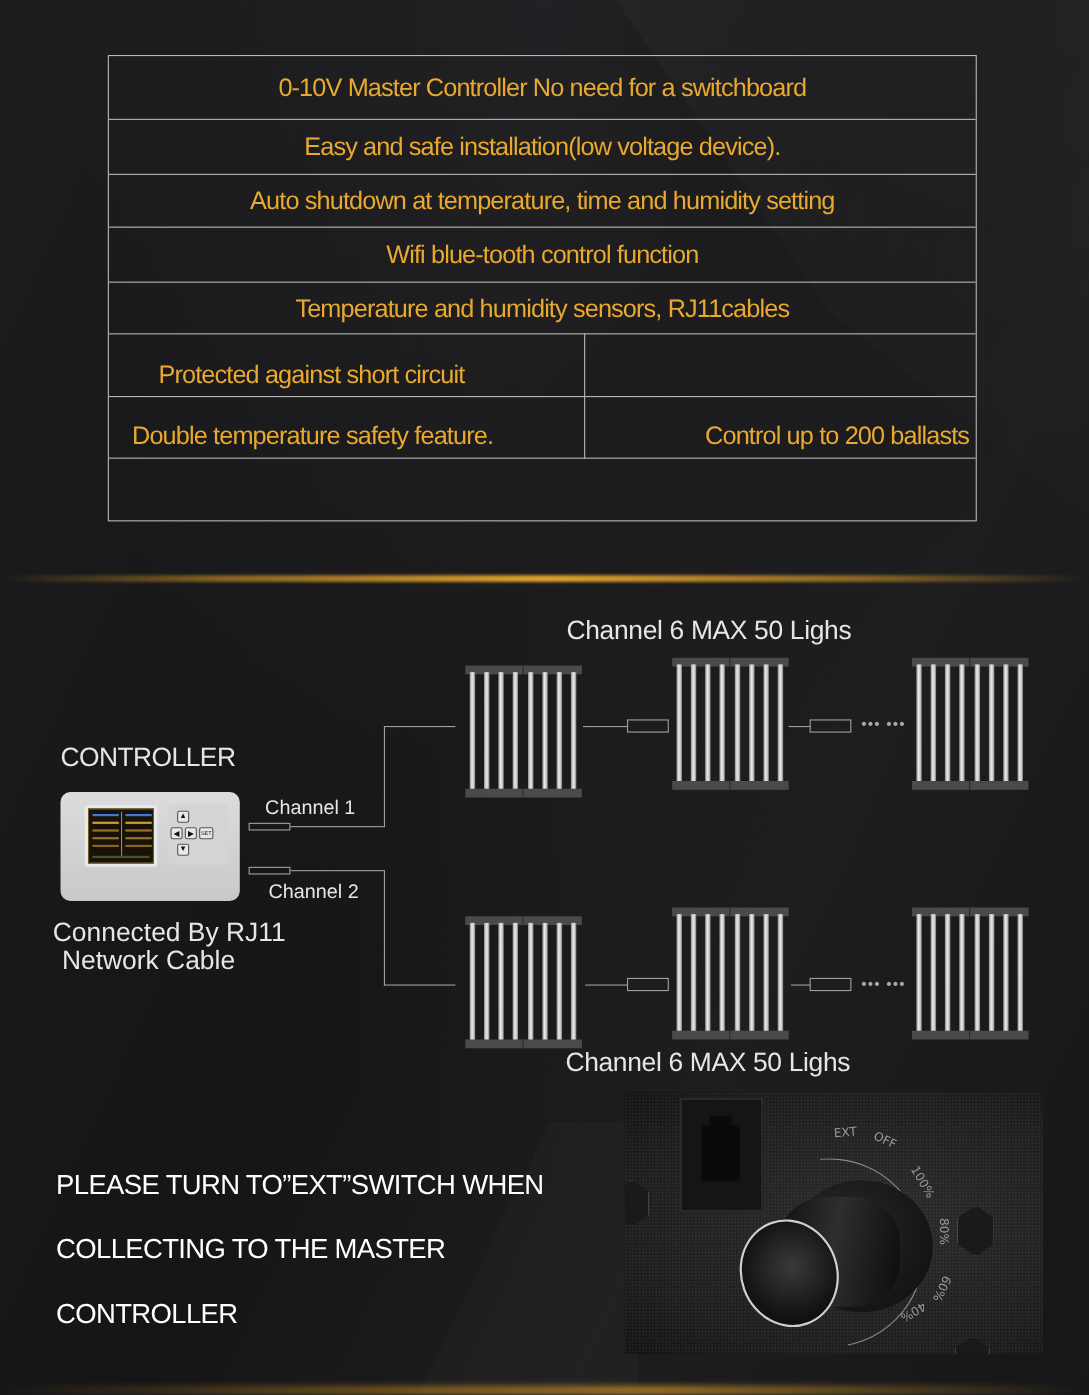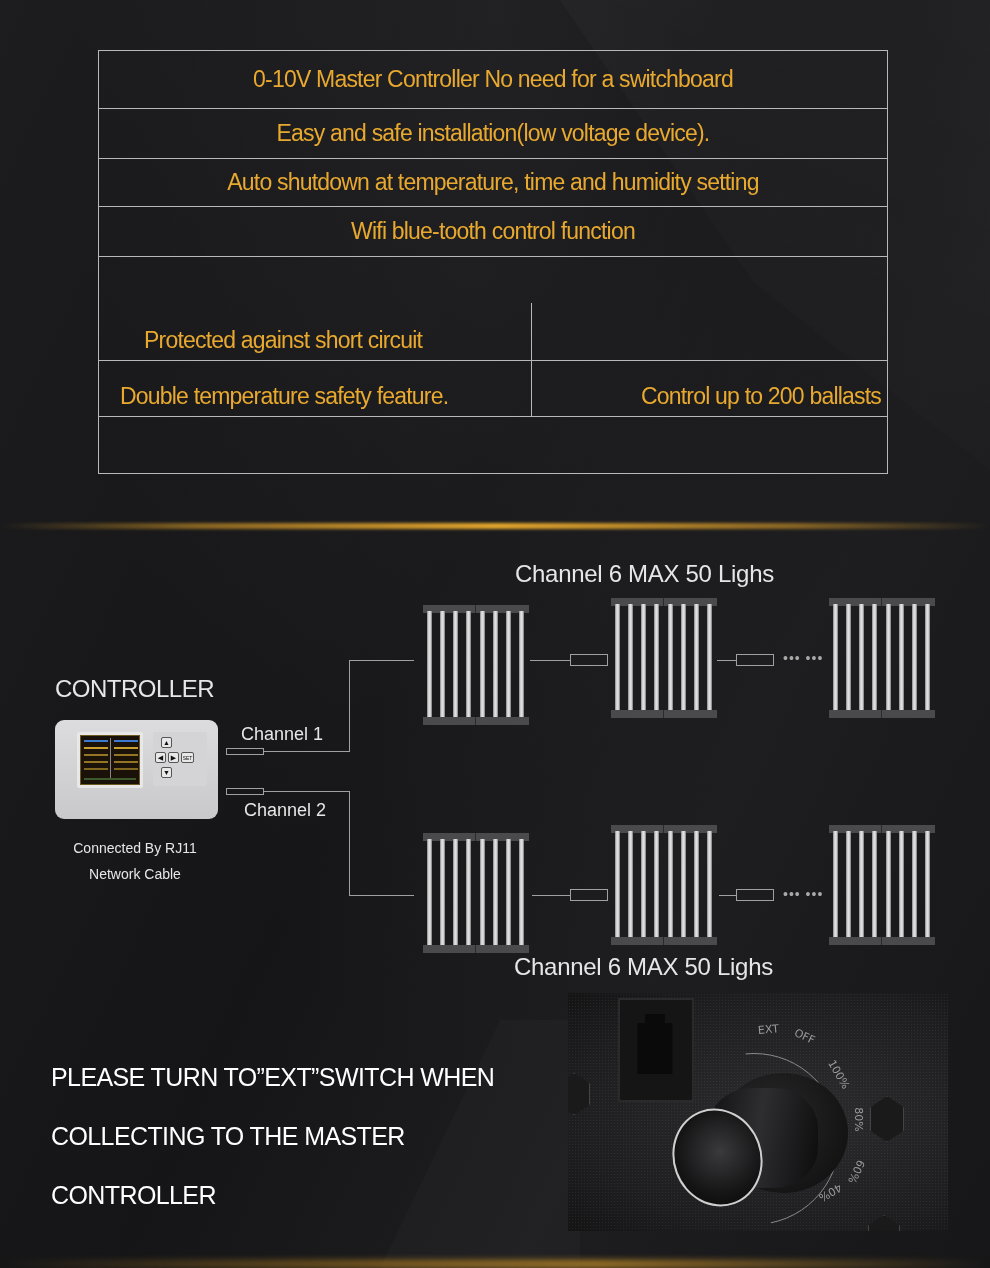--- a/index.html
+++ b/index.html
@@ -32,21 +32,21 @@
     background:linear-gradient(90deg, rgba(224,160,40,0) 0%, rgba(224,160,40,0.55) 20%, #e2a52c 50%, rgba(224,160,40,0.55) 80%, rgba(224,160,40,0) 100%);
     filter:blur(1.5px);}
   .glow2{position:absolute;left:0;top:1260px;width:990px;height:8px;
     background:linear-gradient(90deg, rgba(224,160,40,0) 0%, rgba(200,140,30,0.6) 40%, rgba(224,160,40,0.7) 60%, rgba(224,160,40,0) 100%);
     filter:blur(3px);}
 
   .wtxt{position:absolute;color:#e6e6e6;white-space:nowrap;}
   .ch-title{font-size:24px;letter-spacing:-0.3px;}
   .ctrl-title{font-size:24px;letter-spacing:-0.5px;}
   .ch-label{font-size:18px;}
-  .cap{font-size:14px;text-align:center;line-height:26px;}
+  .cap{font-size:24px;text-align:center;line-height:26px;}
 
   .wire{position:absolute;background:#a0a0a0;}
   .plug{position:absolute;border:1px solid #a0a0a0;box-sizing:border-box;}
   .dots{position:absolute;color:#a8a8a8;font-size:14px;letter-spacing:1px;}
 
   
   .fixture{position:absolute;width:106px;height:120px;}
   .bar-top,.bar-bot{position:absolute;left:0;width:106px;height:8px;background:#4a4a4c;}
   .bar-top{top:0;} .bar-bot{bottom:0;}
   .bar-top::after,.bar-bot::after{content:"";position:absolute;left:52px;top:0;width:1px;height:100%;background:#2a2a2a;}
@@ -100,20 +100,23 @@
   </div>
   <div class="frow" style="top:58px;height:50px;">
     <span class="ftxt">Easy and safe installation(low voltage device).</span>
   </div>
   <div class="frow" style="top:108px;height:48px;">
     <span class="ftxt">Auto shutdown at temperature, time and humidity setting</span>
   </div>
   <div class="frow" style="top:156px;height:50px;">
     <span class="ftxt">Wifi blue-tooth control function</span>
   </div>
+  <div class="frow" style="top:206px;height:47px;">
+    <span class="ftxt">Temperature and humidity sensors, RJ11cables</span>
+  </div>
   <div class="frow" style="top:253px;height:57px;justify-content:flex-start;">
     <div class="fcell" style="left:45px;">
         <span class="ftxt">Protected against short circuit</span>
       </div>
   </div>
   <div class="frow" style="top:310px;height:56px;justify-content:flex-start;">
     <div class="fcell" style="left:21px;">
         <span class="ftxt">Double temperature safety feature.</span>
       </div>
     <div class="fcell" style="right:6px;">

